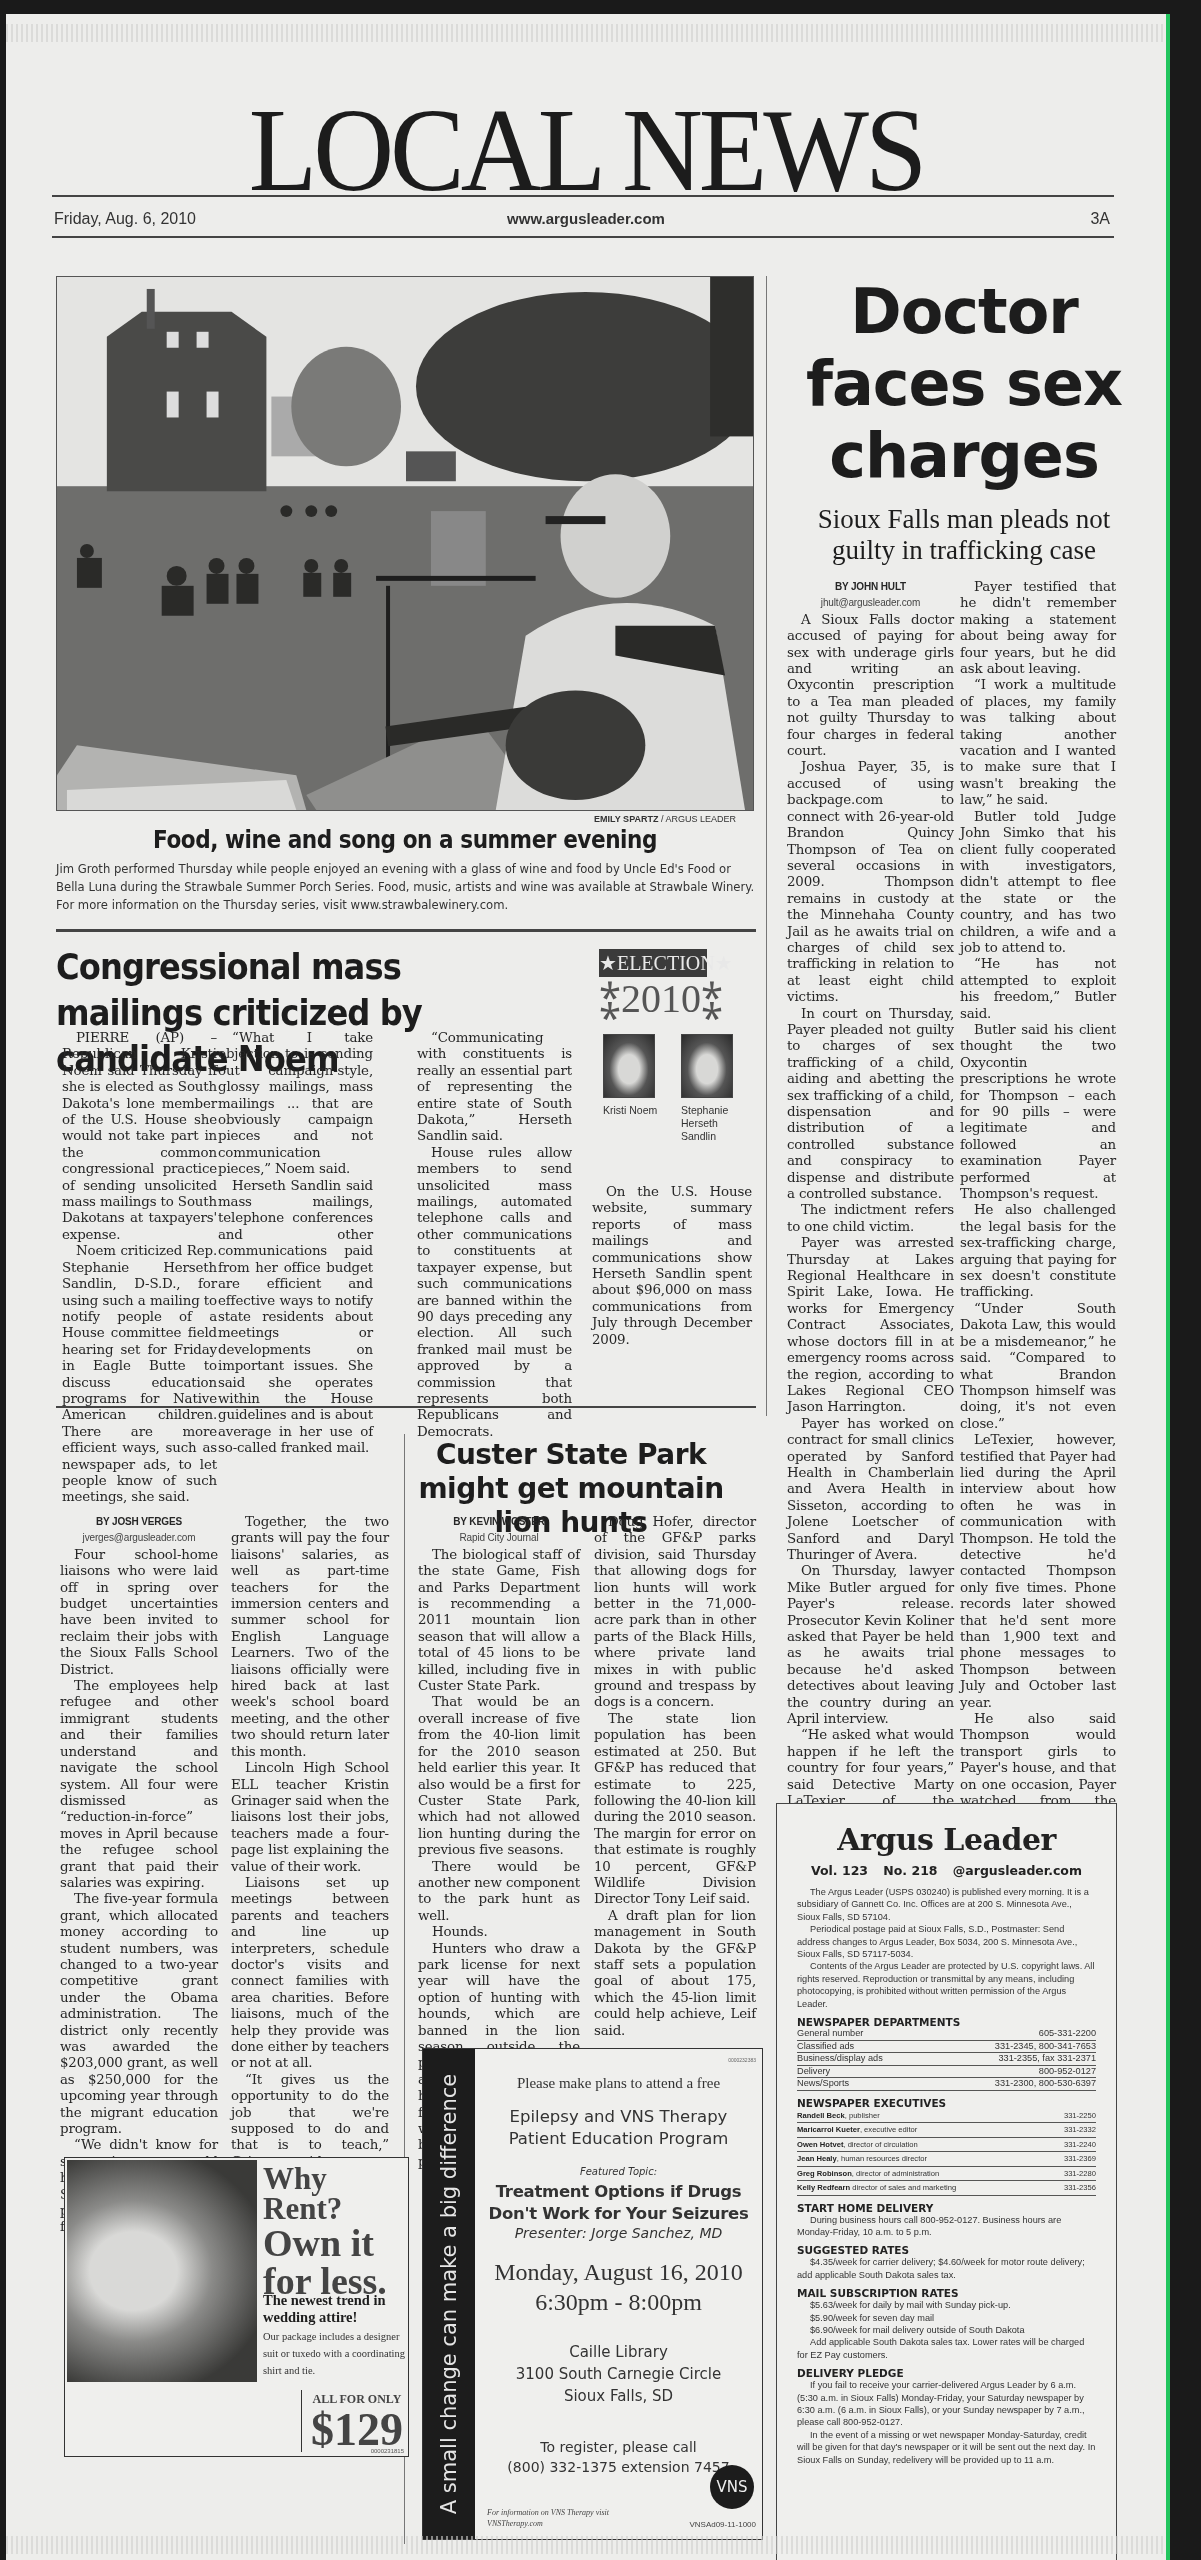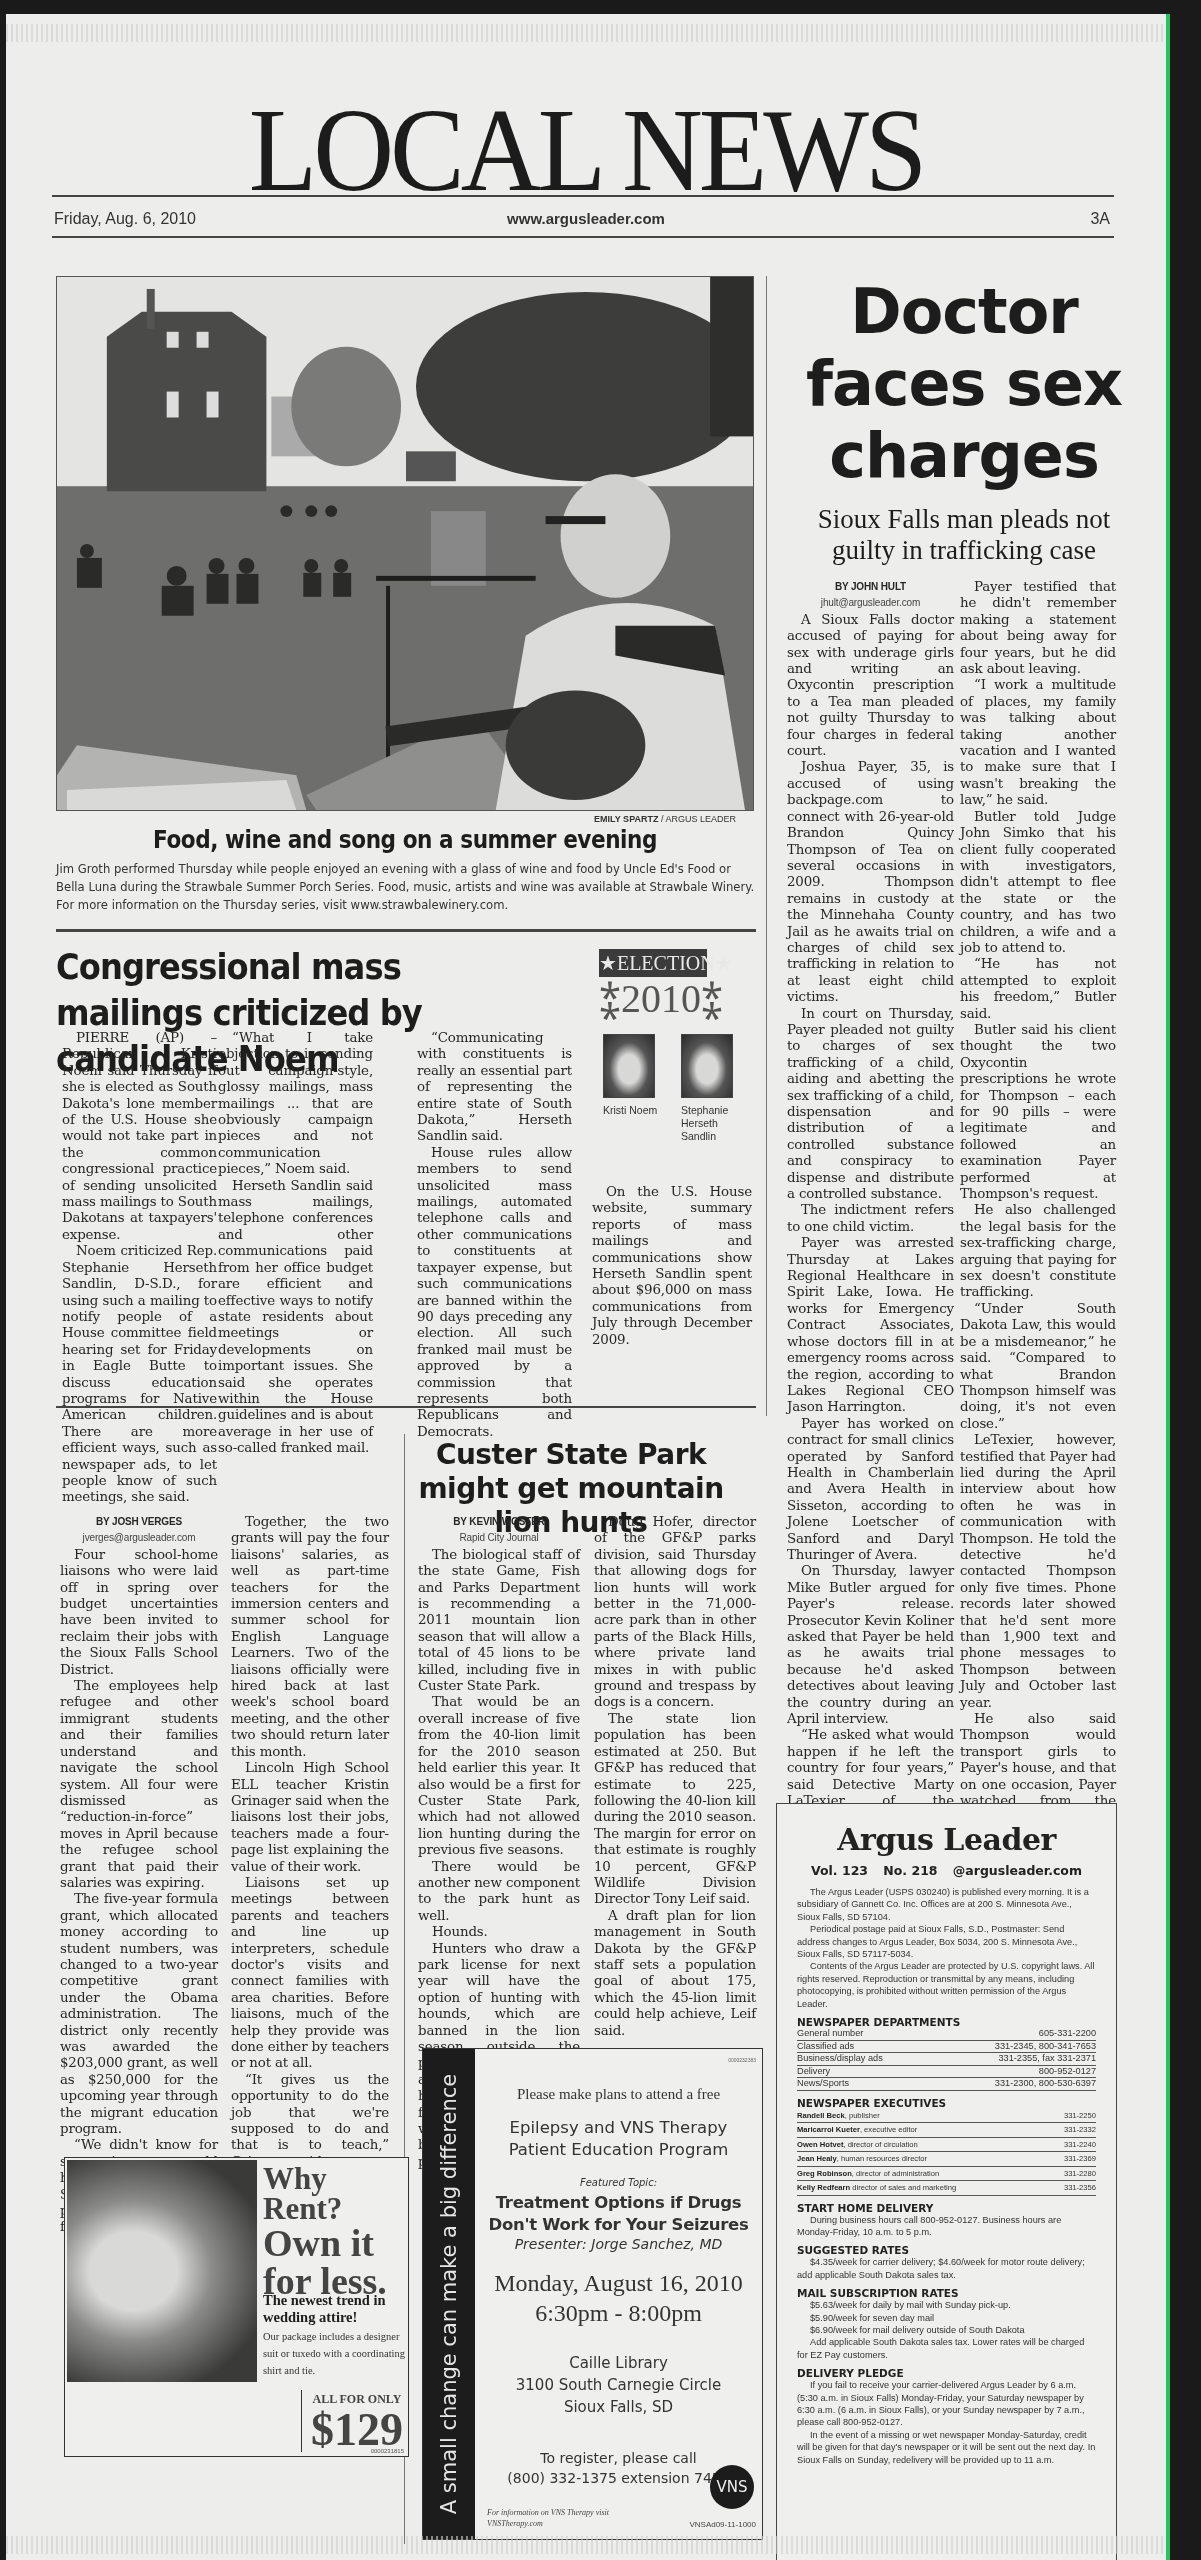--- a/index.html
+++ b/index.html
@@ -71,21 +71,21 @@
   .ad1 .div { position: absolute; left: 236px; top: 232px; width: 1px; height: 62px; background: #333; }
   .ad1 .price { position: absolute; left: 240px; top: 234px; width: 104px; text-align: center; font-family: "Liberation Serif", serif; color: #444; }
   .ad1 .price .lbl { font-weight: bold; font-size: 12px; }
   .ad1 .price .amt { font-size: 46px; line-height: 46px; font-weight: bold; }
   .ad1 .code { position: absolute; right: 4px; bottom: 2px; font-family: "Liberation Sans", sans-serif; font-size: 6px; color: #555; }
 
   .vn { position: absolute; left: 416px; top: 2034px; width: 341px; height: 492px; border: 1.5px solid #333; background: #efefed; }
   .vn .side { position: absolute; left: 0; top: 0; width: 52px; height: 100%; background: #1c1c1c; }
   .vn .side span { position: absolute; left: 50%; top: 50%; white-space: nowrap; transform: translate(-50%, -50%) rotate(-90deg);
     font-family: "DejaVu Sans", sans-serif; font-size: 21px; color: #e5e5e5; }
-  .vn .content { position: absolute; left: 56px; right: 4px; top: 11px; text-align: center; font-family: "DejaVu Sans", sans-serif; color: #333; }
+  .vn .content { position: absolute; left: 56px; right: 4px; top: 0; text-align: center; font-family: "DejaVu Sans", sans-serif; color: #333; }
   .vn .code { position: absolute; right: 6px; top: 8px; font-size: 5px; color: #666; font-family: "Liberation Sans", sans-serif; }
   .vn .intro { margin-top: 26px; font-family: "Liberation Serif", serif; font-size: 15px; }
   .vn .prog { margin-top: 14px; font-size: 16.5px; line-height: 22px; }
   .vn .feat { margin-top: 16px; font-style: italic; font-size: 10px; }
   .vn .topic { margin-top: 4px; font-weight: bold; font-size: 16.5px; line-height: 22px; letter-spacing: -0.3px; }
   .vn .pres { font-style: italic; font-size: 14px; }
   .vn .date { margin-top: 16px; font-family: "Liberation Serif", serif; font-size: 24px; line-height: 30px; }
   .vn .venue { margin-top: 24px; font-size: 15px; line-height: 22px; }
   .vn .reg { margin-top: 30px; font-size: 14px; line-height: 20px; }
   .vn .foot { position: absolute; left: 64px; bottom: 10px; font-family: "Liberation Serif", serif; font-style: italic; font-size: 8px; line-height: 11px; text-align: left; color: #444; }

